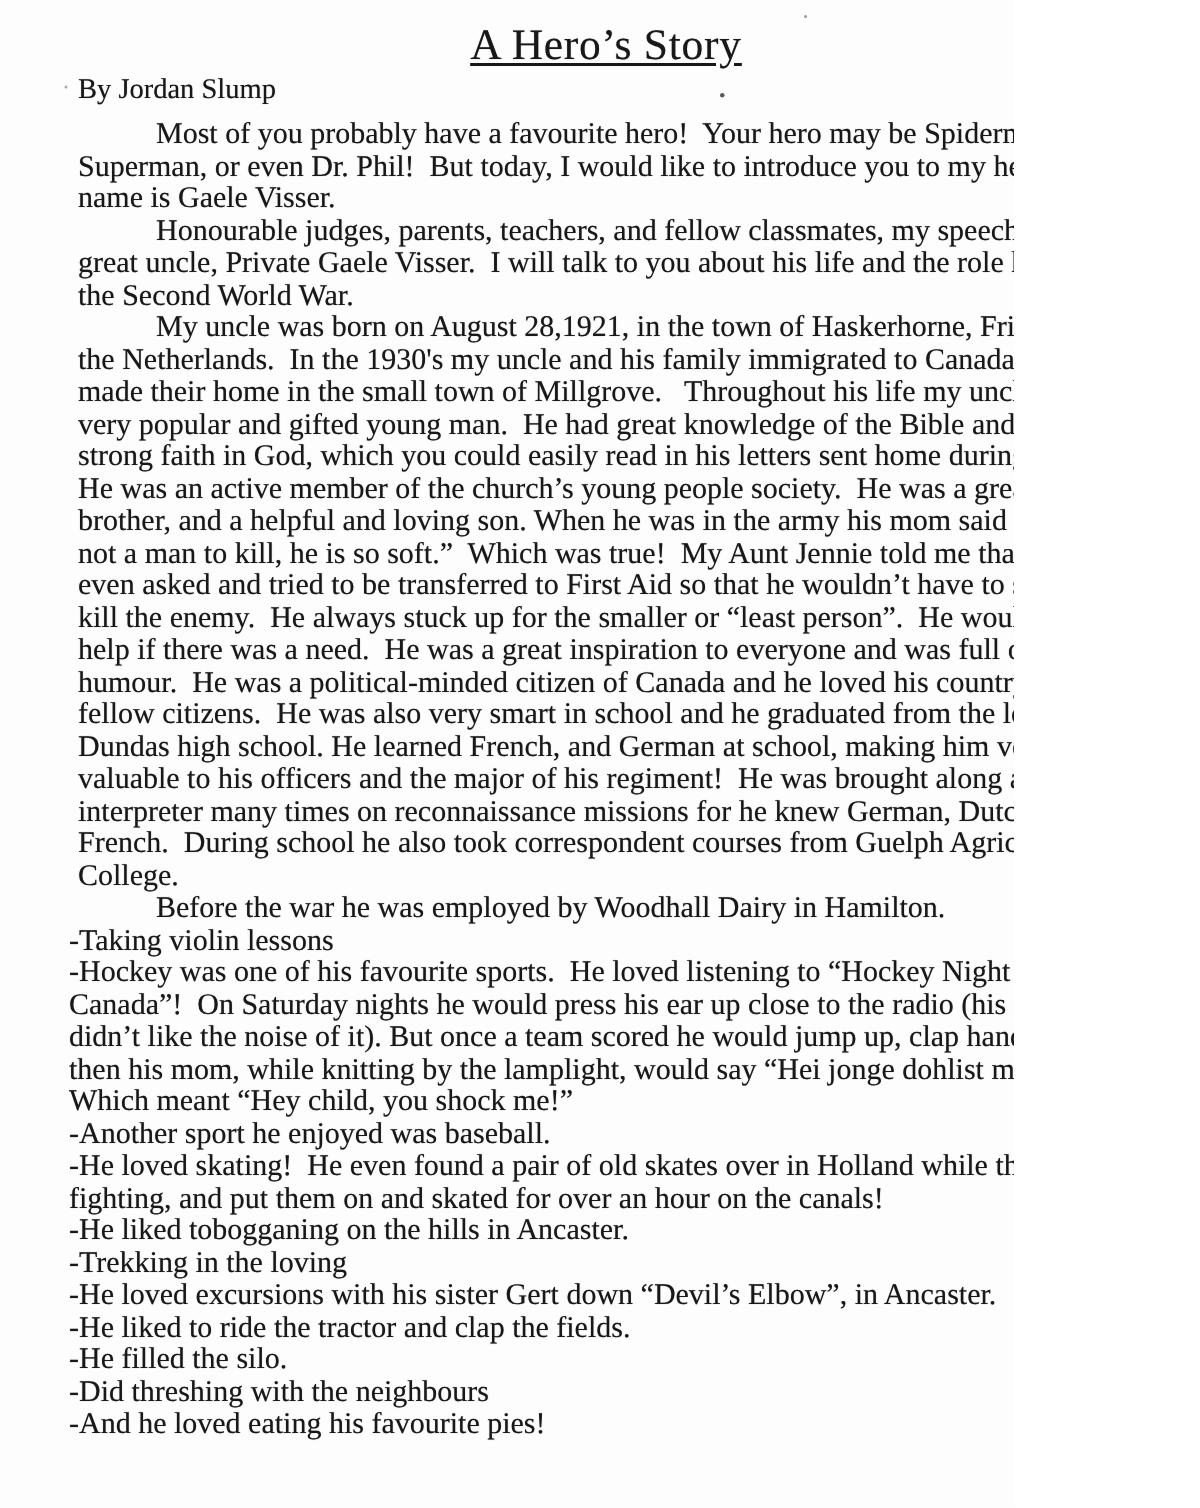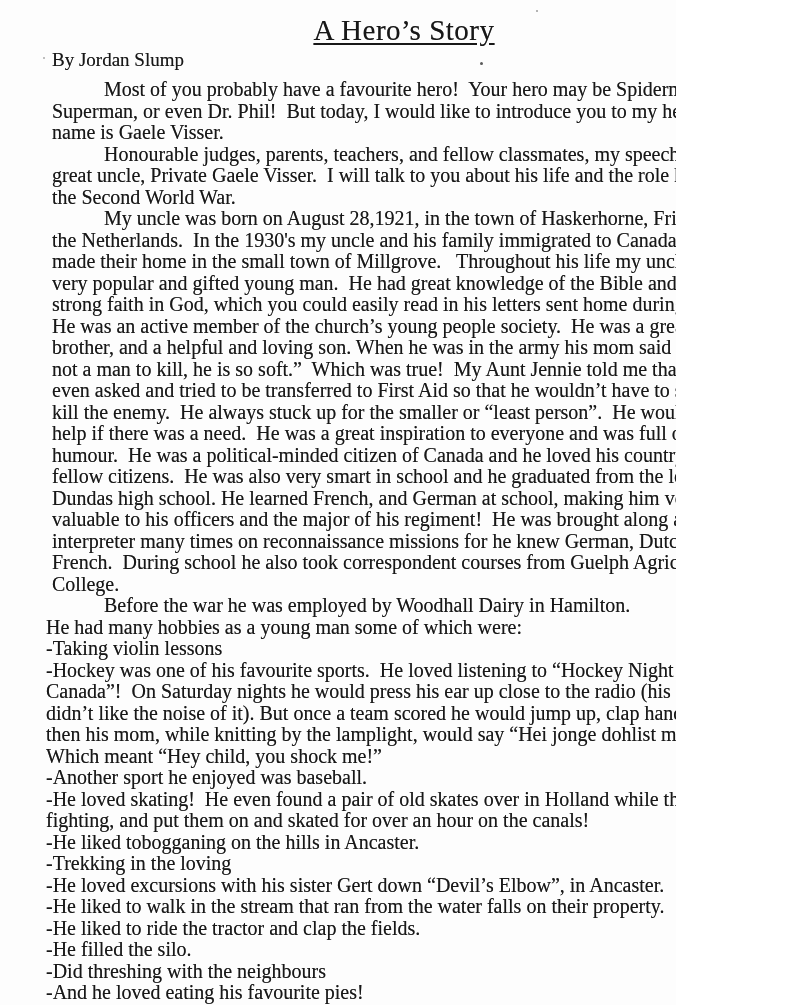--- a/index.html
+++ b/index.html
@@ -67,28 +67,26 @@
 
   <div class="content">
     <h1 class="doc-title">A Hero’s Story</h1>
     <div class="doc-byline">By Jordan Slump</div>
 
     <div class="body-text">
       <p class="para indent">Most of you probably have a favourite hero!  Your hero may be Spiderman, Superman, or even Dr. Phil!  But today, I would like to introduce you to my hero!  His name is Gaele Visser.</p>
       <p class="para indent">Honourable judges, parents, teachers, and fellow classmates, my speech is on my great uncle, Private Gaele Visser.  I will talk to you about his life and the role he had in the Second World War.</p>
       <p class="para indent">My uncle was born on August 28,1921, in the town of Haskerhorne, Friesland, the Netherlands.  In the 1930's my uncle and his family immigrated to Canada and made their home in the small town of Millgrove.   Throughout his life my uncle was a very popular and gifted young man.  He had great knowledge of the Bible and had a strong faith in God, which you could easily read in his letters sent home during the war.  He was an active member of the church’s young people society.  He was a great brother, and a helpful and loving son. When he was in the army his mom said “Gaele is not a man to kill, he is so soft.”  Which was true!  My Aunt Jennie told me that once he even asked and tried to be transferred to First Aid so that he wouldn’t have to shoot and kill the enemy.  He always stuck up for the smaller or “least person”.  He would always help if there was a need.  He was a great inspiration to everyone and was full of good humour.  He was a political-minded citizen of Canada and he loved his country and fellow citizens.  He was also very smart in school and he graduated from the local Dundas high school. He learned French, and German at school, making him very valuable to his officers and the major of his regiment!  He was brought along as an interpreter many times on reconnaissance missions for he knew German, Dutch, and French.  During school he also took correspondent courses from Guelph Agricultural College.</p>
       <p class="para indent">Before the war he was employed by Woodhall Dairy in Hamilton.</p>
-      <p class="para hobbies-intro">He had many hobbies as a young man some of which were:</p>
       <p class="para hobby">-Taking violin lessons</p>
       <p class="para hobby">-Hockey was one of his favourite sports.  He loved listening to “Hockey Night in Canada”!  On Saturday nights he would press his ear up close to the radio (his dad didn’t like the noise of it). But once a team scored he would jump up, clap hands and then his mom, while knitting by the lamplight, would say “Hei jonge dohlist me skrille.” Which meant “Hey child, you shock me!”</p>
       <p class="para hobby">-Another sport he enjoyed was baseball.</p>
       <p class="para hobby">-He loved skating!  He even found a pair of old skates over in Holland while they were fighting, and put them on and skated for over an hour on the canals!</p>
       <p class="para hobby">-He liked tobogganing on the hills in Ancaster.</p>
       <p class="para hobby">-Trekking in the loving</p>
       <p class="para hobby">-He loved excursions with his sister Gert down “Devil’s Elbow”, in Ancaster.</p>
-      <p class="para hobby">-He liked to walk in the stream that ran from the water falls on their property.</p>
       <p class="para hobby">-He liked to ride the tractor and clap the fields.</p>
       <p class="para hobby">-He filled the silo.</p>
       <p class="para hobby">-Did threshing with the neighbours</p>
       <p class="para hobby">-And he loved eating his favourite pies!</p>
     </div>
   </div>
 </div>
 
 </body></html>

